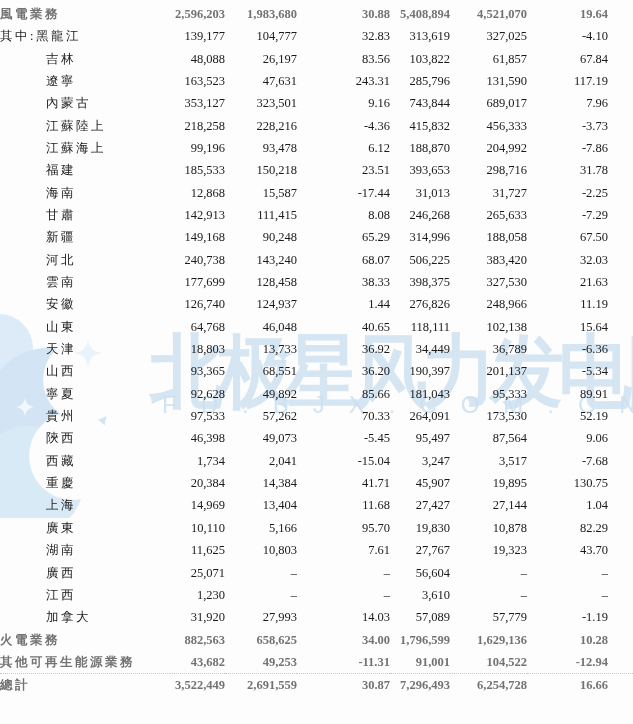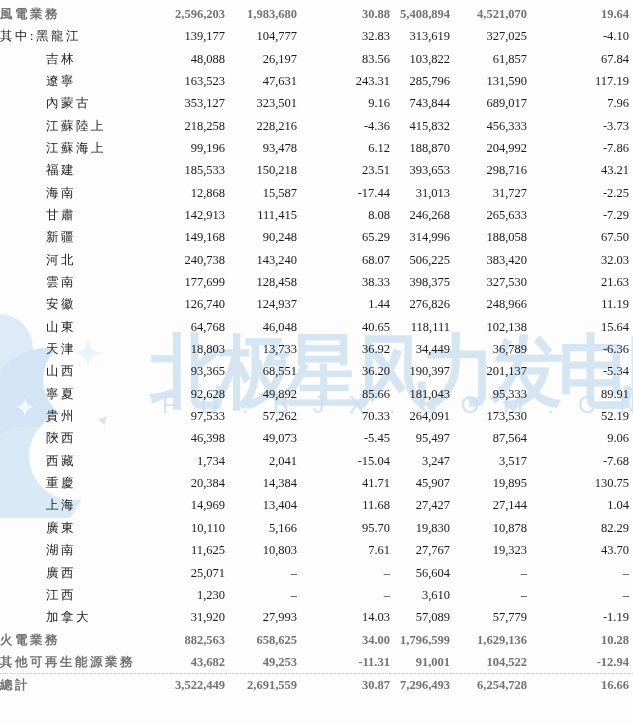--- a/index.html
+++ b/index.html
@@ -80,21 +80,21 @@
     font-size: 13px;
     letter-spacing: 2.5px;
   }
   td.label.indent {
     padding-left: 46px;
   }
   td.num {
     text-align: right;
   }
   td.num:last-child {
-    padding-right: 4px;
+    padding-right: 25px;
   }
   tr.bold td {
     font-weight: bold;
     color: #737373;
   }
   tr.total td {
     border-top: 1px dotted #c9c9c9;
   }
 </style>
 </head>
@@ -195,21 +195,21 @@
           <td class="num">204,992</td>
           <td class="num">-7.86</td>
         </tr>
         <tr class="">
           <td class="label indent"><span>福建</span></td>
           <td class="num">185,533</td>
           <td class="num">150,218</td>
           <td class="num">23.51</td>
           <td class="num">393,653</td>
           <td class="num">298,716</td>
-          <td class="num">43.21</td>
+          <td class="num">31.78</td>
         </tr>
         <tr class="">
           <td class="label indent"><span>海南</span></td>
           <td class="num">12,868</td>
           <td class="num">15,587</td>
           <td class="num">-17.44</td>
           <td class="num">31,013</td>
           <td class="num">31,727</td>
           <td class="num">-2.25</td>
         </tr>

